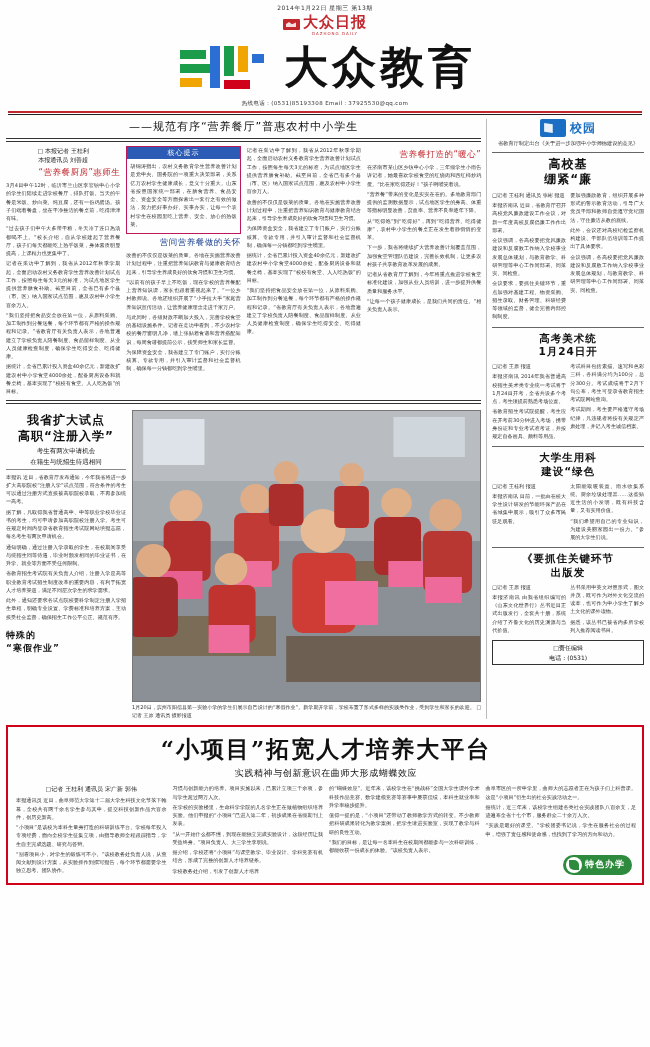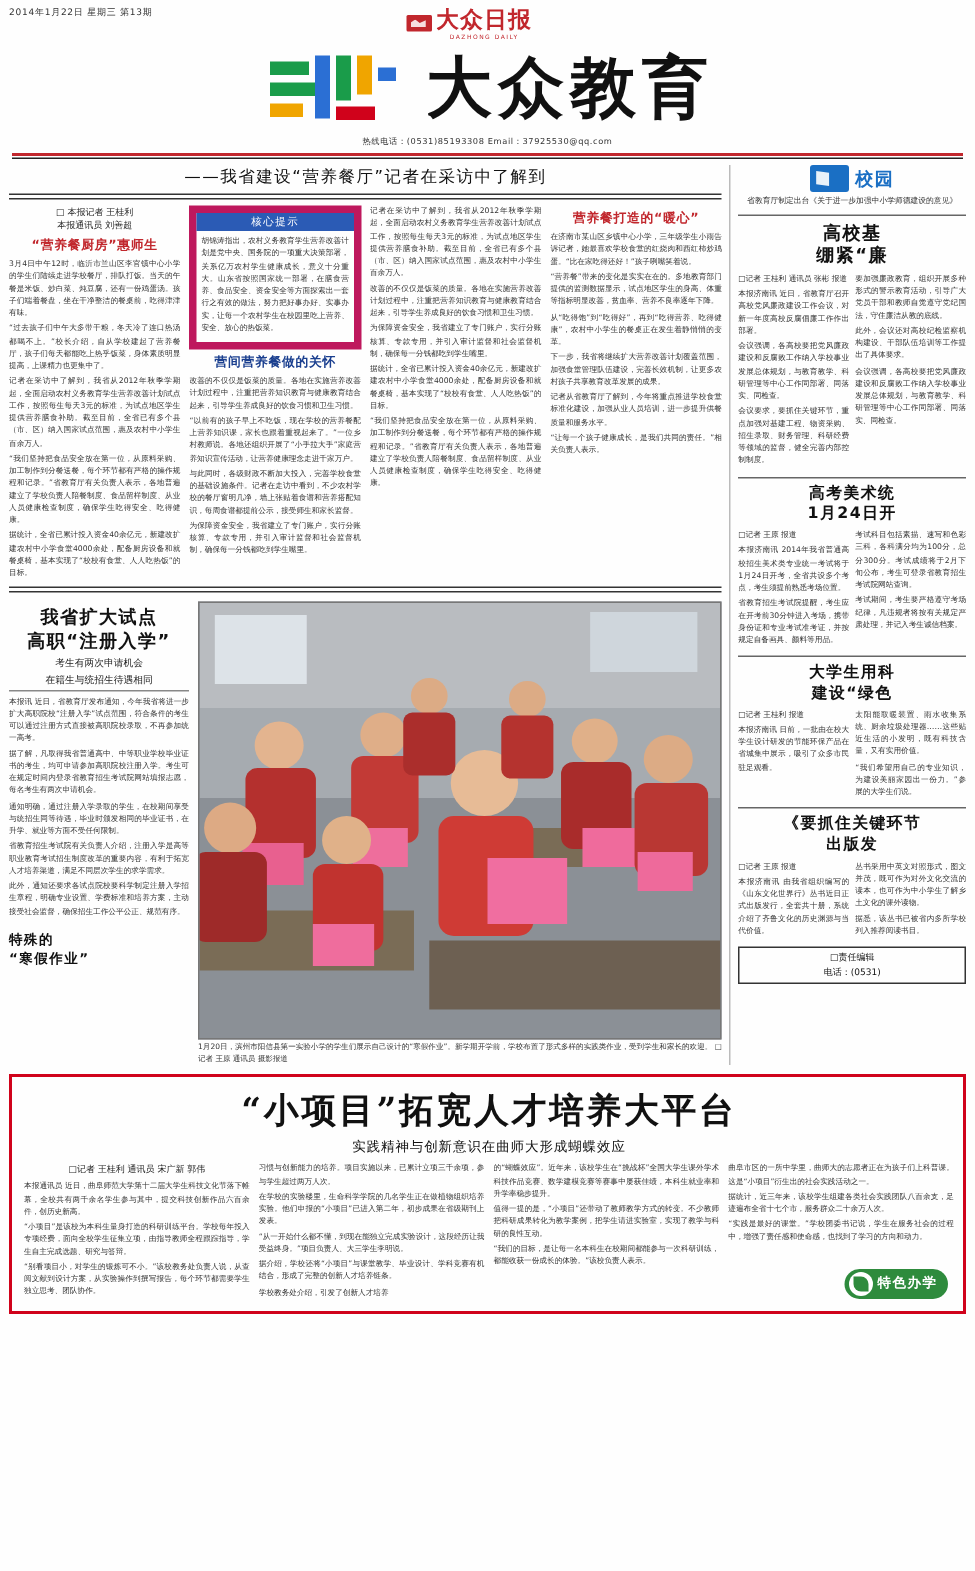--- a/index.html
+++ b/index.html
@@ -1,20 +1,20 @@
 <!DOCTYPE html>
 <html><head>
 <meta charset="utf-8">
 <style>
   html,body{margin:0;padding:0;background:#fff;}
   body{width:650px;height:1047px;overflow:hidden;font-family:"DejaVu Sans","Liberation Sans",sans-serif;color:#111;}
   .page{position:relative;width:650px;height:1047px;background:#fefefe;}
 
   
-  .topbar{display:flex;align-items:flex-start;justify-content:space-between;padding:4px 6px 0 6px;font-size:6px;color:#333;}
+  .topbar{display:flex;align-items:center;justify-content:space-between;padding:4px 6px 0 6px;font-size:6px;color:#333;flex-direction:column;}
   .topbar .dateline{letter-spacing:.5px;}
   .logo-box{display:flex;align-items:center;gap:3px;}
   .logo-flag{width:17px;height:11px;background:#c1272d;border-radius:1px;position:relative;}
   .logo-flag:after{content:"";position:absolute;left:3px;top:3px;width:10px;height:5px;background:#fff;
     clip-path:polygon(0 40%,30% 0,60% 45%,100% 10%,100% 100%,0 100%);opacity:.85;}
   .logo-text{font-family:"DejaVu Serif","Liberation Serif",serif;font-weight:bold;font-size:15px;color:#c1272d;letter-spacing:1px;}
   .logo-sub{font-size:4px;color:#c1272d;letter-spacing:1px;text-align:center;margin-top:-1px;}
 
   .masthead{display:flex;align-items:center;justify-content:center;gap:14px;margin-top:2px;}
   .emblem{width:96px;height:52px;position:relative;}
@@ -30,26 +30,26 @@
 
   
   .headline{font-family:"DejaVu Serif","Liberation Serif",serif;font-size:27px;font-weight:bold;text-align:center;
     letter-spacing:2px;margin:6px 0 2px 0;color:#000;}
   .subhead{font-size:11px;text-align:center;color:#111;letter-spacing:1px;margin-bottom:4px;}
   .hr-dbl{border-top:1px solid #333;border-bottom:1px solid #333;height:2px;margin:3px 0 4px 0;}
 
   .cols4{display:flex;gap:6px;}
   .col{flex:1;}
   .byline{font-size:6px;line-height:1.5;text-align:center;color:#222;margin-bottom:3px;}
-  .sect-title{font-size:8.5px;font-weight:bold;text-align:center;color:#1a3f8f;margin:3px 0 2px 0;letter-spacing:.5px;}
+  .sect-title{font-size:8.5px;font-weight:normal;text-align:right;color:#1a3f8f;margin:3px 0 2px 0;letter-spacing:.5px;}
   .sect-title.red{color:#c1272d;}
   .para{font-size:5.1px;line-height:1.62;text-align:justify;color:#333;margin:0 0 2px 0;
     word-break:break-all;}
 
-  .tipbox{border:5px solid #be185d;padding:3px;margin-bottom:3px;}
+  .tipbox{border:1px solid #be185d;padding:3px;margin-bottom:3px;}
   .tipbox .tiphead{background:#2b5bb5;color:#fff;font-size:7px;text-align:center;padding:1px 0;margin:-3px -3px 3px -3px;letter-spacing:1px;}
 
   
   .mid-wrap{display:flex;gap:6px;margin-top:6px;}
   .mid-left{width:120px;}
   .mid-left h3{font-size:12px;font-weight:bold;text-align:center;margin:2px 0;letter-spacing:1px;line-height:1.35;}
   .mid-left .dek{font-size:6.5px;text-align:center;color:#222;margin-bottom:2px;}
   .photo{flex:1;height:290px;background:#8a8f97;position:relative;overflow:hidden;border:1px solid #777;}
   .photo-cap{font-size:5px;color:#333;margin-top:2px;line-height:1.5;text-align:justify;}
   .cap-tag{font-size:9px;font-weight:bold;text-align:left;letter-spacing:1px;margin-top:8px;}
@@ -112,21 +112,21 @@
     <div class="bigtitle">大众教育</div>
   </div>
   <div class="contactline">热线电话：(0531)85193308  Email：37925530@qq.com</div>
   <div class="rule-red"></div>
   <div class="rule-thin"></div>
 
   <div class="body-wrap">
 
     <div class="left-col">
 
-      <div class="subhead">——我省建设“营养餐厅”记者在采访中了解到</div>
+      <div class="subhead">——规范有序“营养餐厅”普惠农村中小学生</div>
       <div class="hr-dbl"></div>
 
       <div class="cols4">
 
         <div class="col">
           <div class="byline">
             <div>□ 本报记者  王桂利</div>
             <div>本报通讯员  刘善超</div>
           </div>
           <div class="sect-title red">“营养餐厨房”惠师生</div>

